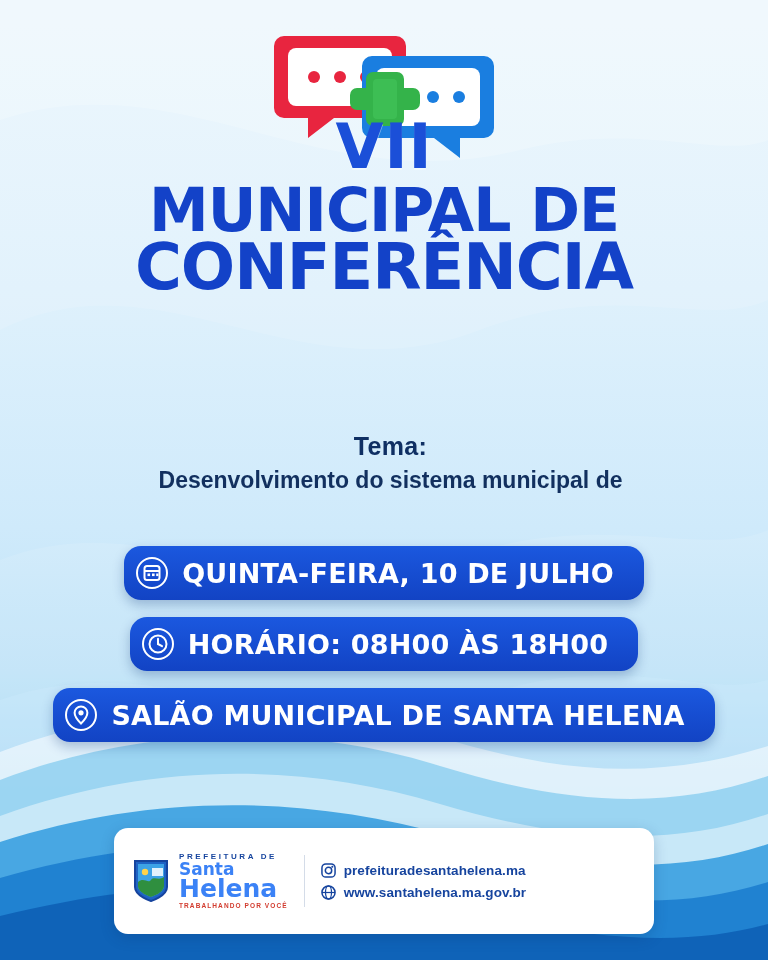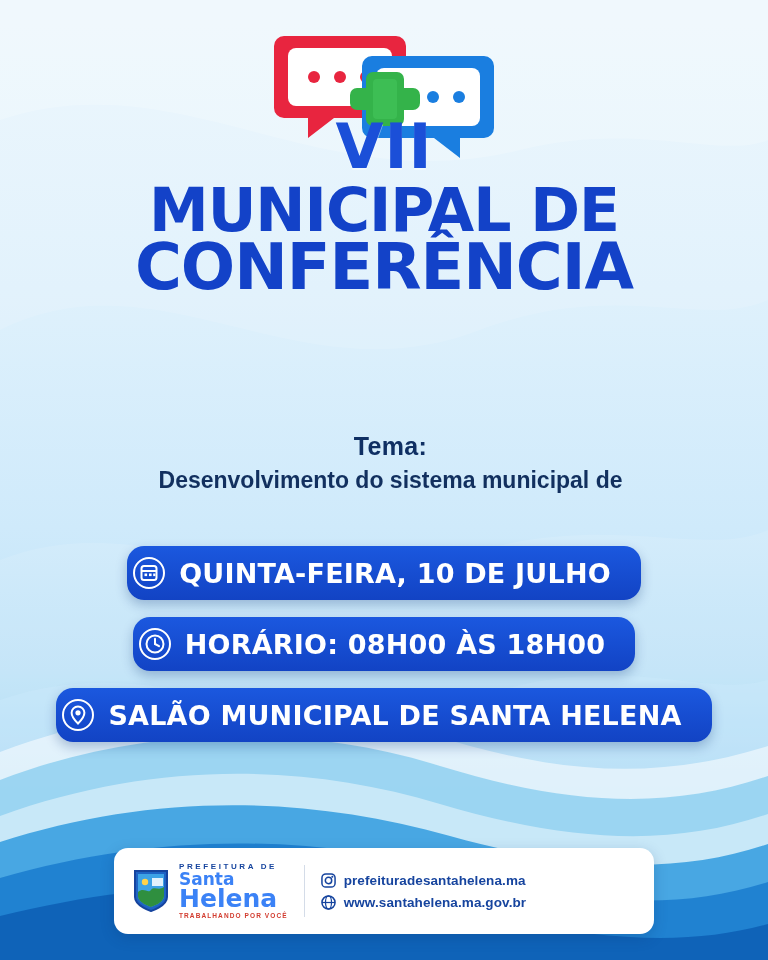--- a/index.html
+++ b/index.html
@@ -103,21 +103,21 @@
     align-items: center;
     gap: 17px;
     z-index: 6;
   }
   .pill {
     display: flex;
     align-items: center;
     gap: 14px;
     background: linear-gradient(180deg, #1b58df 0%, #1243c4 100%);
     border-radius: 17px;
-    padding: 11px 30px 11px 6px;
+    padding: 11px 30px 11px 12px;
     box-shadow: 0 5px 12px rgba(10,50,120,.28);
   }
   .pill-text {
     color: #ffffff;
     font-family: "DejaVu Sans", sans-serif;
     font-weight: 700;
     font-size: 27px;
     letter-spacing: .2px;
     white-space: nowrap;
   }
@@ -127,21 +127,21 @@
     display: block;
   }
 
   
   .footer-card {
     position: absolute;
     left: 50%;
     transform: translateX(-50%);
     bottom: 26px;
     width: 540px;
-    height: 86px;
+    height: 106px;
     background: #ffffff;
     border-radius: 14px;
     box-shadow: 0 4px 14px rgba(10,50,110,.22);
     display: flex;
     align-items: center;
     padding: 0 18px;
     z-index: 7;
   }
   .brand {
     display: flex;

